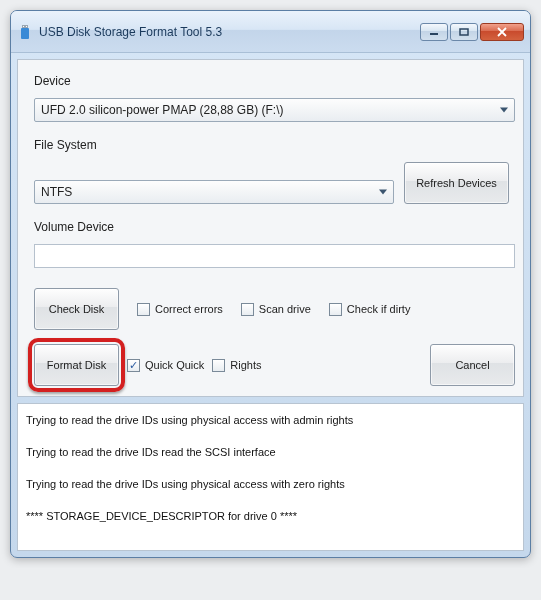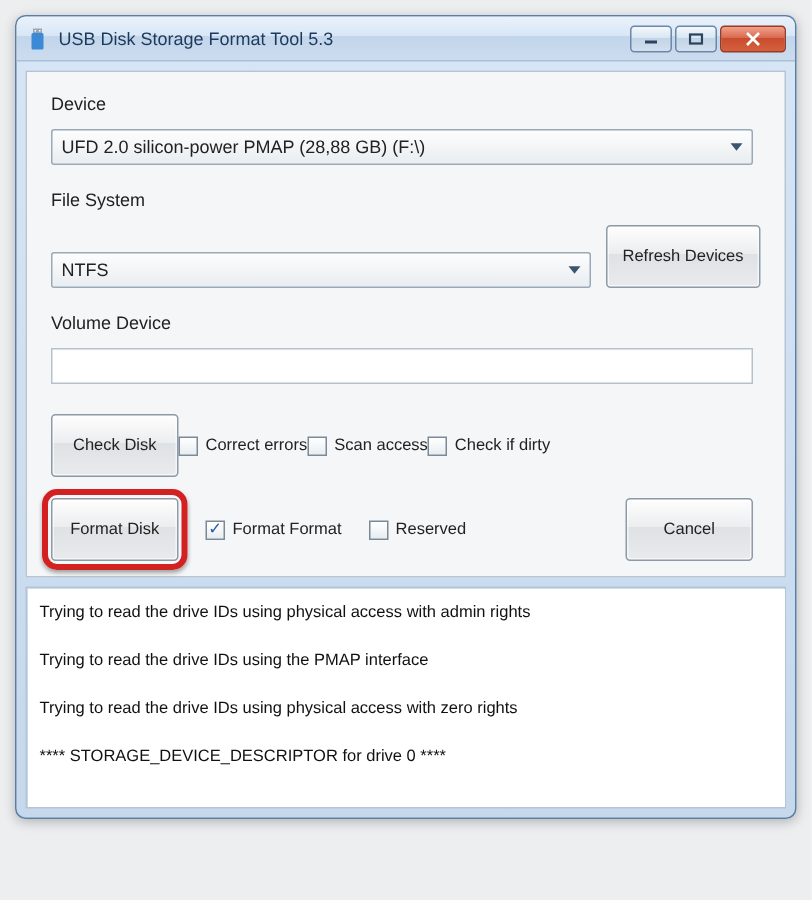--- a/index.html
+++ b/index.html
@@ -9,21 +9,21 @@
   width: 521px;
   margin: 0 auto;
   background: linear-gradient(to bottom, #d6e6f6 0%, #c5d8ec 100%);
   border: 1px solid #5b7ea4;
   border-radius: 7px;
   box-shadow: 0 2px 8px rgba(0,0,0,0.25);
   overflow: hidden;
 }
 
 .titlebar {
-  height: 30px;
+  height: 42px;
   background: linear-gradient(to bottom, #eaf2fb 0%, #d8e6f5 45%, #c3d5ea 46%, #cbdcef 100%);
   display: flex;
   align-items: center;
   padding: 0 6px;
   border-bottom: 1px solid #a9bfd6;
 }
 .titlebar .app-icon { width: 16px; height: 16px; margin-right: 6px; }
 .titlebar .title { font-size: 12px; color: #1b3a5c; flex: 1; }
 .win-btns { display: flex; gap: 2px; }
 .win-btn {
@@ -33,21 +33,21 @@
   background: linear-gradient(to bottom, #f4f8fc 0%, #d8e6f2 45%, #c3d4e6 46%, #d2e0ee 100%);
   display: flex; align-items: center; justify-content: center;
   font-size: 10px; color: #2b4560;
 }
 .win-btn.close { width: 44px; background: linear-gradient(to bottom, #f1a08b 0%, #d96a4f 45%, #c94b2d 46%, #d3613e 100%); border-color: #9b3a22; color: #fff; }
 
 .content {
   margin: 6px;
   background: #f4f6f8;
   border: 1px solid #b8c4d1;
-  padding: 14px 21px 10px 16px;
+  padding: 14px 8px 10px 16px;
 }
 
 .section-label { font-size: 12px; color: #222; margin-bottom: 10px; }
 
 .combo {
   width: 100%; height: 24px;
   background: linear-gradient(to bottom, #fdfdfd, #e9edf1);
   border: 1px solid #9aa9b8;
   border-radius: 2px;
   display: flex; align-items: center;
@@ -83,26 +83,26 @@
 
 .input-text {
   width: 100%; height: 24px;
   background: #fff;
   border: 1px solid #b6c1cd;
   padding: 0 4px;
   font-size: 12px;
   margin-bottom: 20px;
 }
 
-.options-row { display: flex; align-items: center; margin-bottom: 14px; }
+.options-row { display: flex; align-items: center; gap: 18px; margin-bottom: 14px; }
 .chk { display: flex; align-items: center; gap: 5px; font-size: 11px; color: #222; }
 .chk .box { width: 13px; height: 13px; border: 1px solid #7a8a99; background: linear-gradient(to bottom, #fff, #e8edf1); display:flex; align-items:center; justify-content:center; }
 .chk .box.checked::after { content: "✓"; font-size: 11px; color: #2b5aa0; line-height: 1; }
 
-.format-row { display: flex; align-items: center; gap: 18px; position: relative; }
+.format-row { display: flex; align-items: center; gap: 8px; position: relative; }
 .highlight-wrap {
   position: relative;
   display: inline-block;
 }
 .highlight-wrap::after {
   content: "";
   position: absolute;
   left: -6px; top: -6px; right: -6px; bottom: -6px;
   border: 4px solid #d32020;
   border-radius: 10px;
@@ -189,46 +189,46 @@
     <input class="input-text" type="text" value="" style="">
 
     <div class="options-row">
       <button class="btn w85">Check Disk</button>
       <label class="chk">
         <span class="box"></span>
         <span>Correct errors</span>
       </label>
       <label class="chk">
         <span class="box"></span>
-        <span>Scan access</span>
+        <span>Scan drive</span>
       </label>
       <label class="chk">
         <span class="box"></span>
         <span>Check if dirty</span>
       </label>
     </div>
 
     <div class="format-row">
       <span class="highlight-wrap">
         <button class="btn w85">Format Disk</button>
       </span>
       <label class="chk">
         <span class="box checked"></span>
-        <span>Format Format</span>
-      </label>
-      <label class="chk">
-        <span class="box"></span>
-        <span>Reserved</span>
+        <span>Quick Quick</span>
+      </label>
+      <label class="chk">
+        <span class="box"></span>
+        <span>Rights</span>
       </label>
       <span class="spacer-flex"></span>
       <button class="btn w85">Cancel</button>
     </div>
 
   </div>
 
   <div class="log">
     <div class="line">Trying to read the drive IDs using physical access with admin rights</div>
-    <div class="line">Trying to read the drive IDs using the PMAP interface</div>
+    <div class="line">Trying to read the drive IDs read the SCSI interface</div>
     <div class="line">Trying to read the drive IDs using physical access with zero rights</div>
     <div class="line">**** STORAGE_DEVICE_DESCRIPTOR for drive 0 ****</div>
   </div>
 
 </div>
 
 </body></html>

